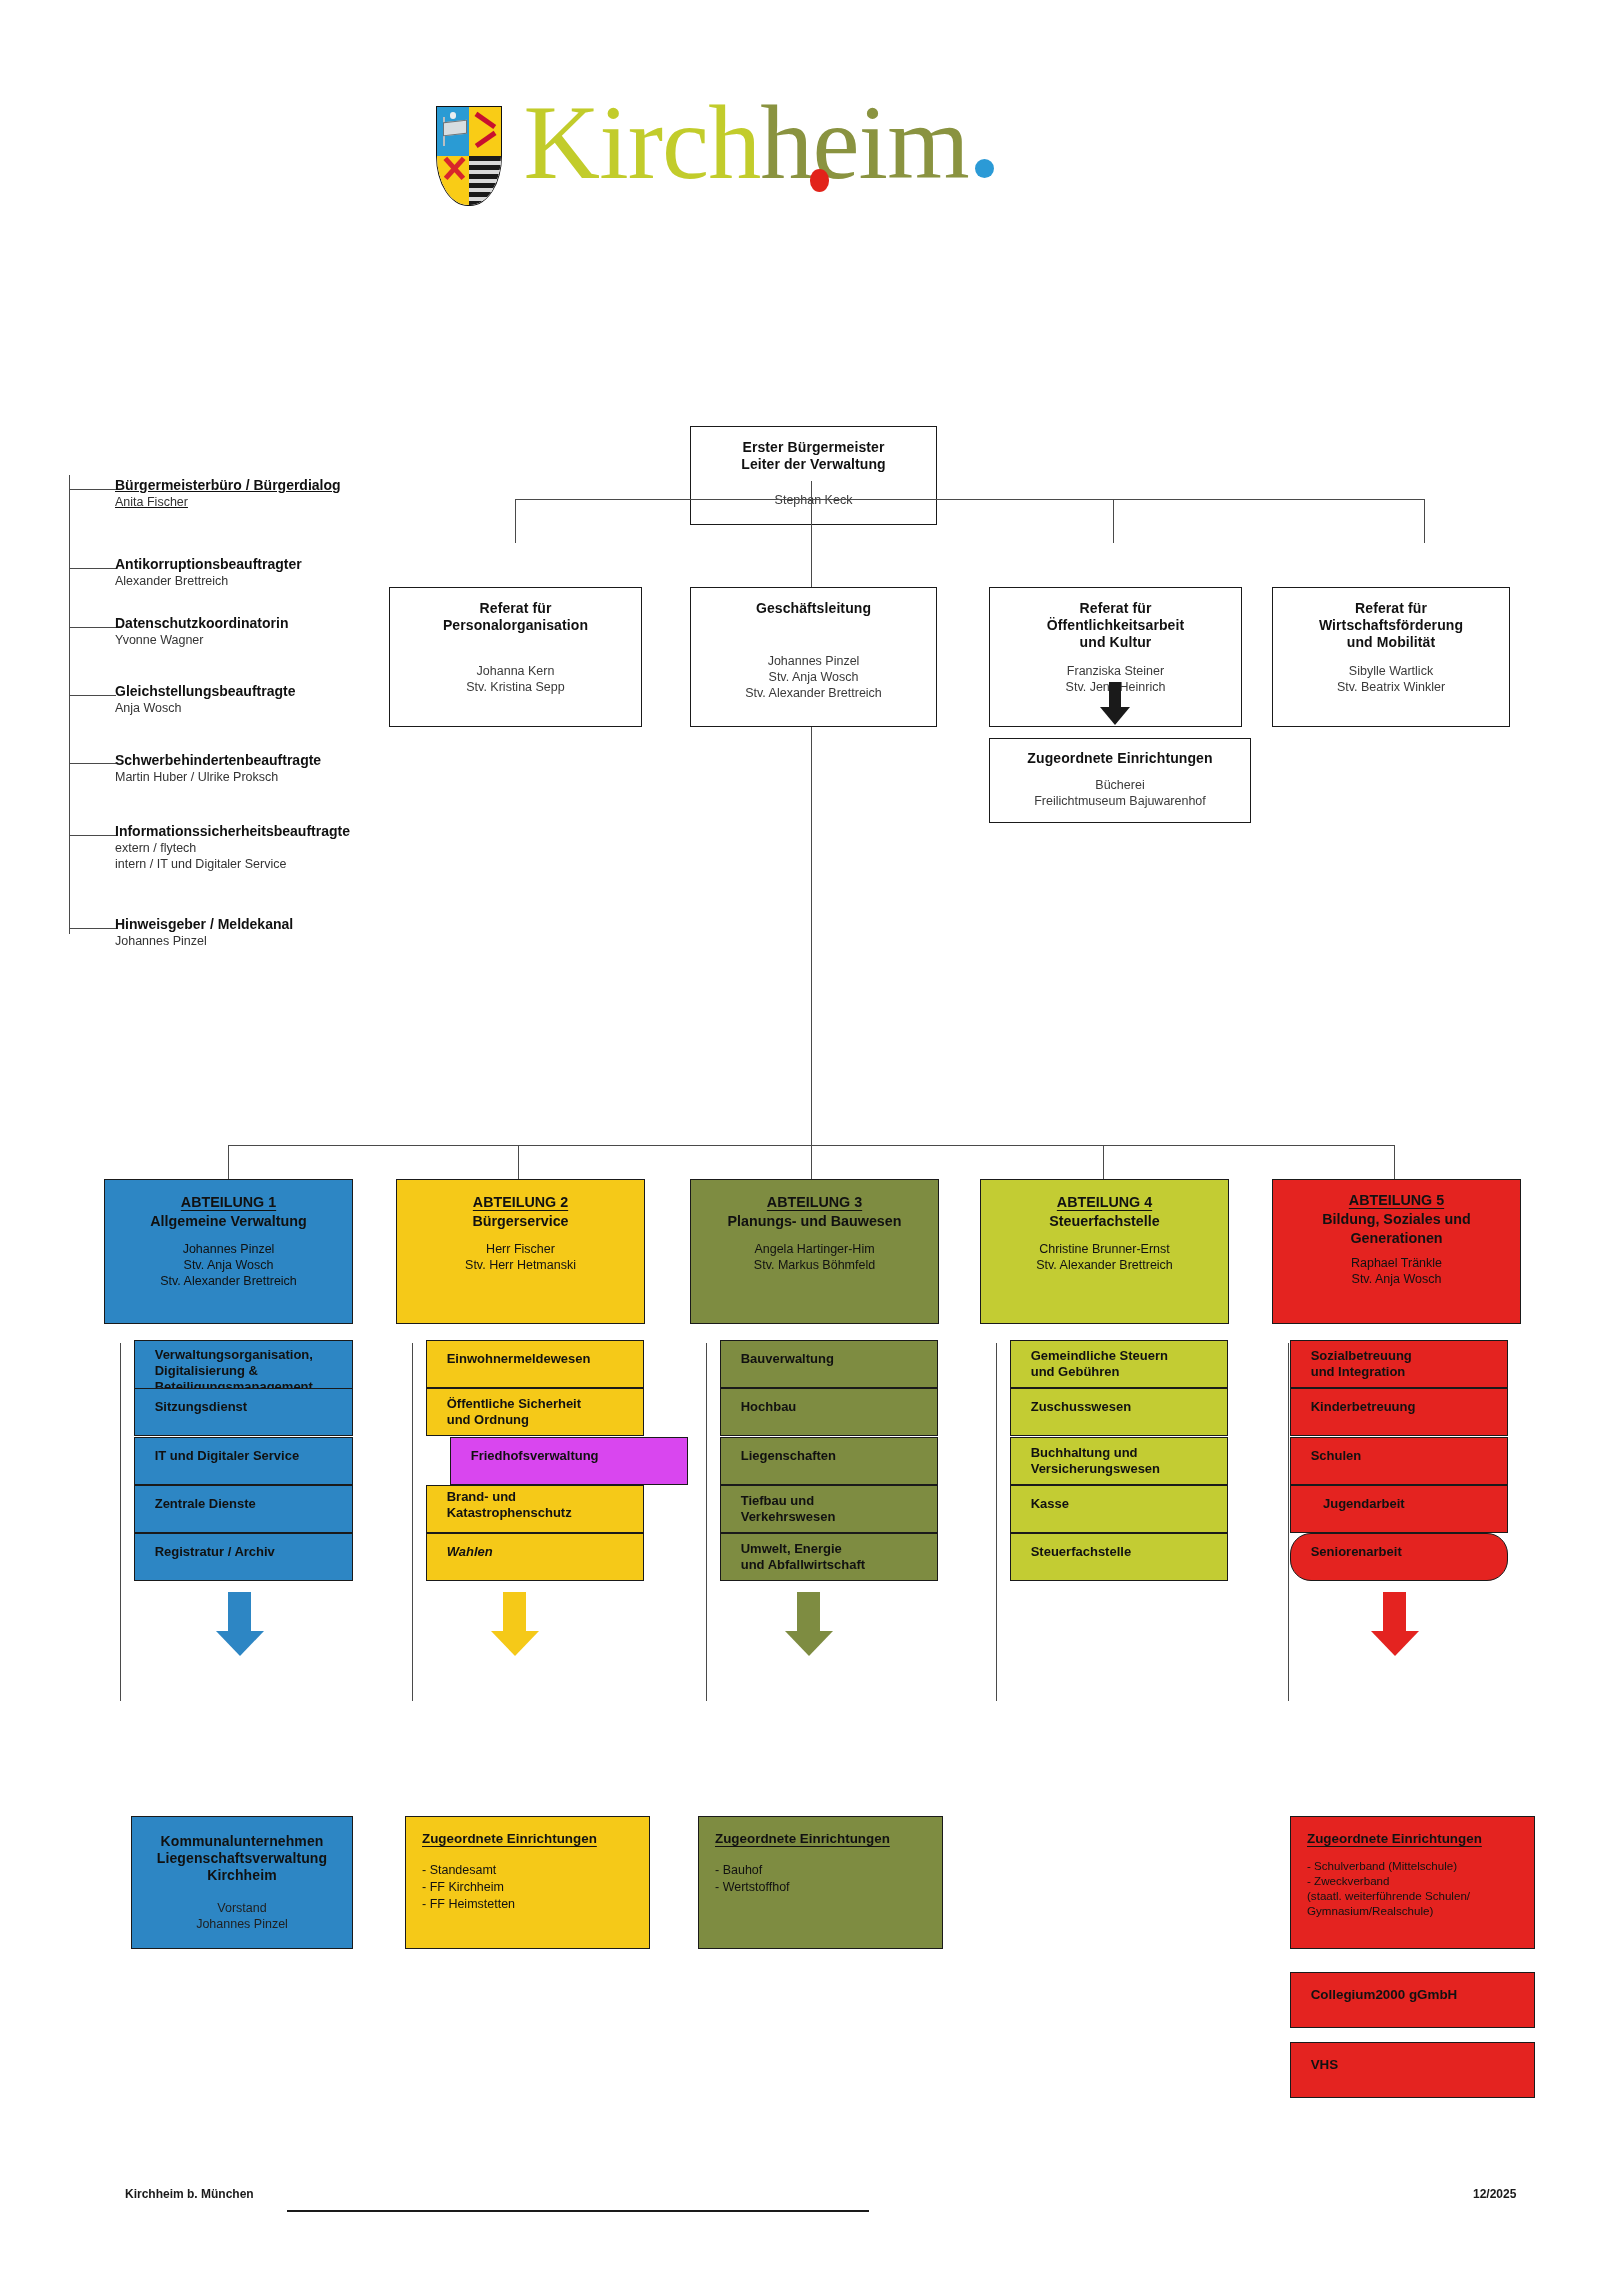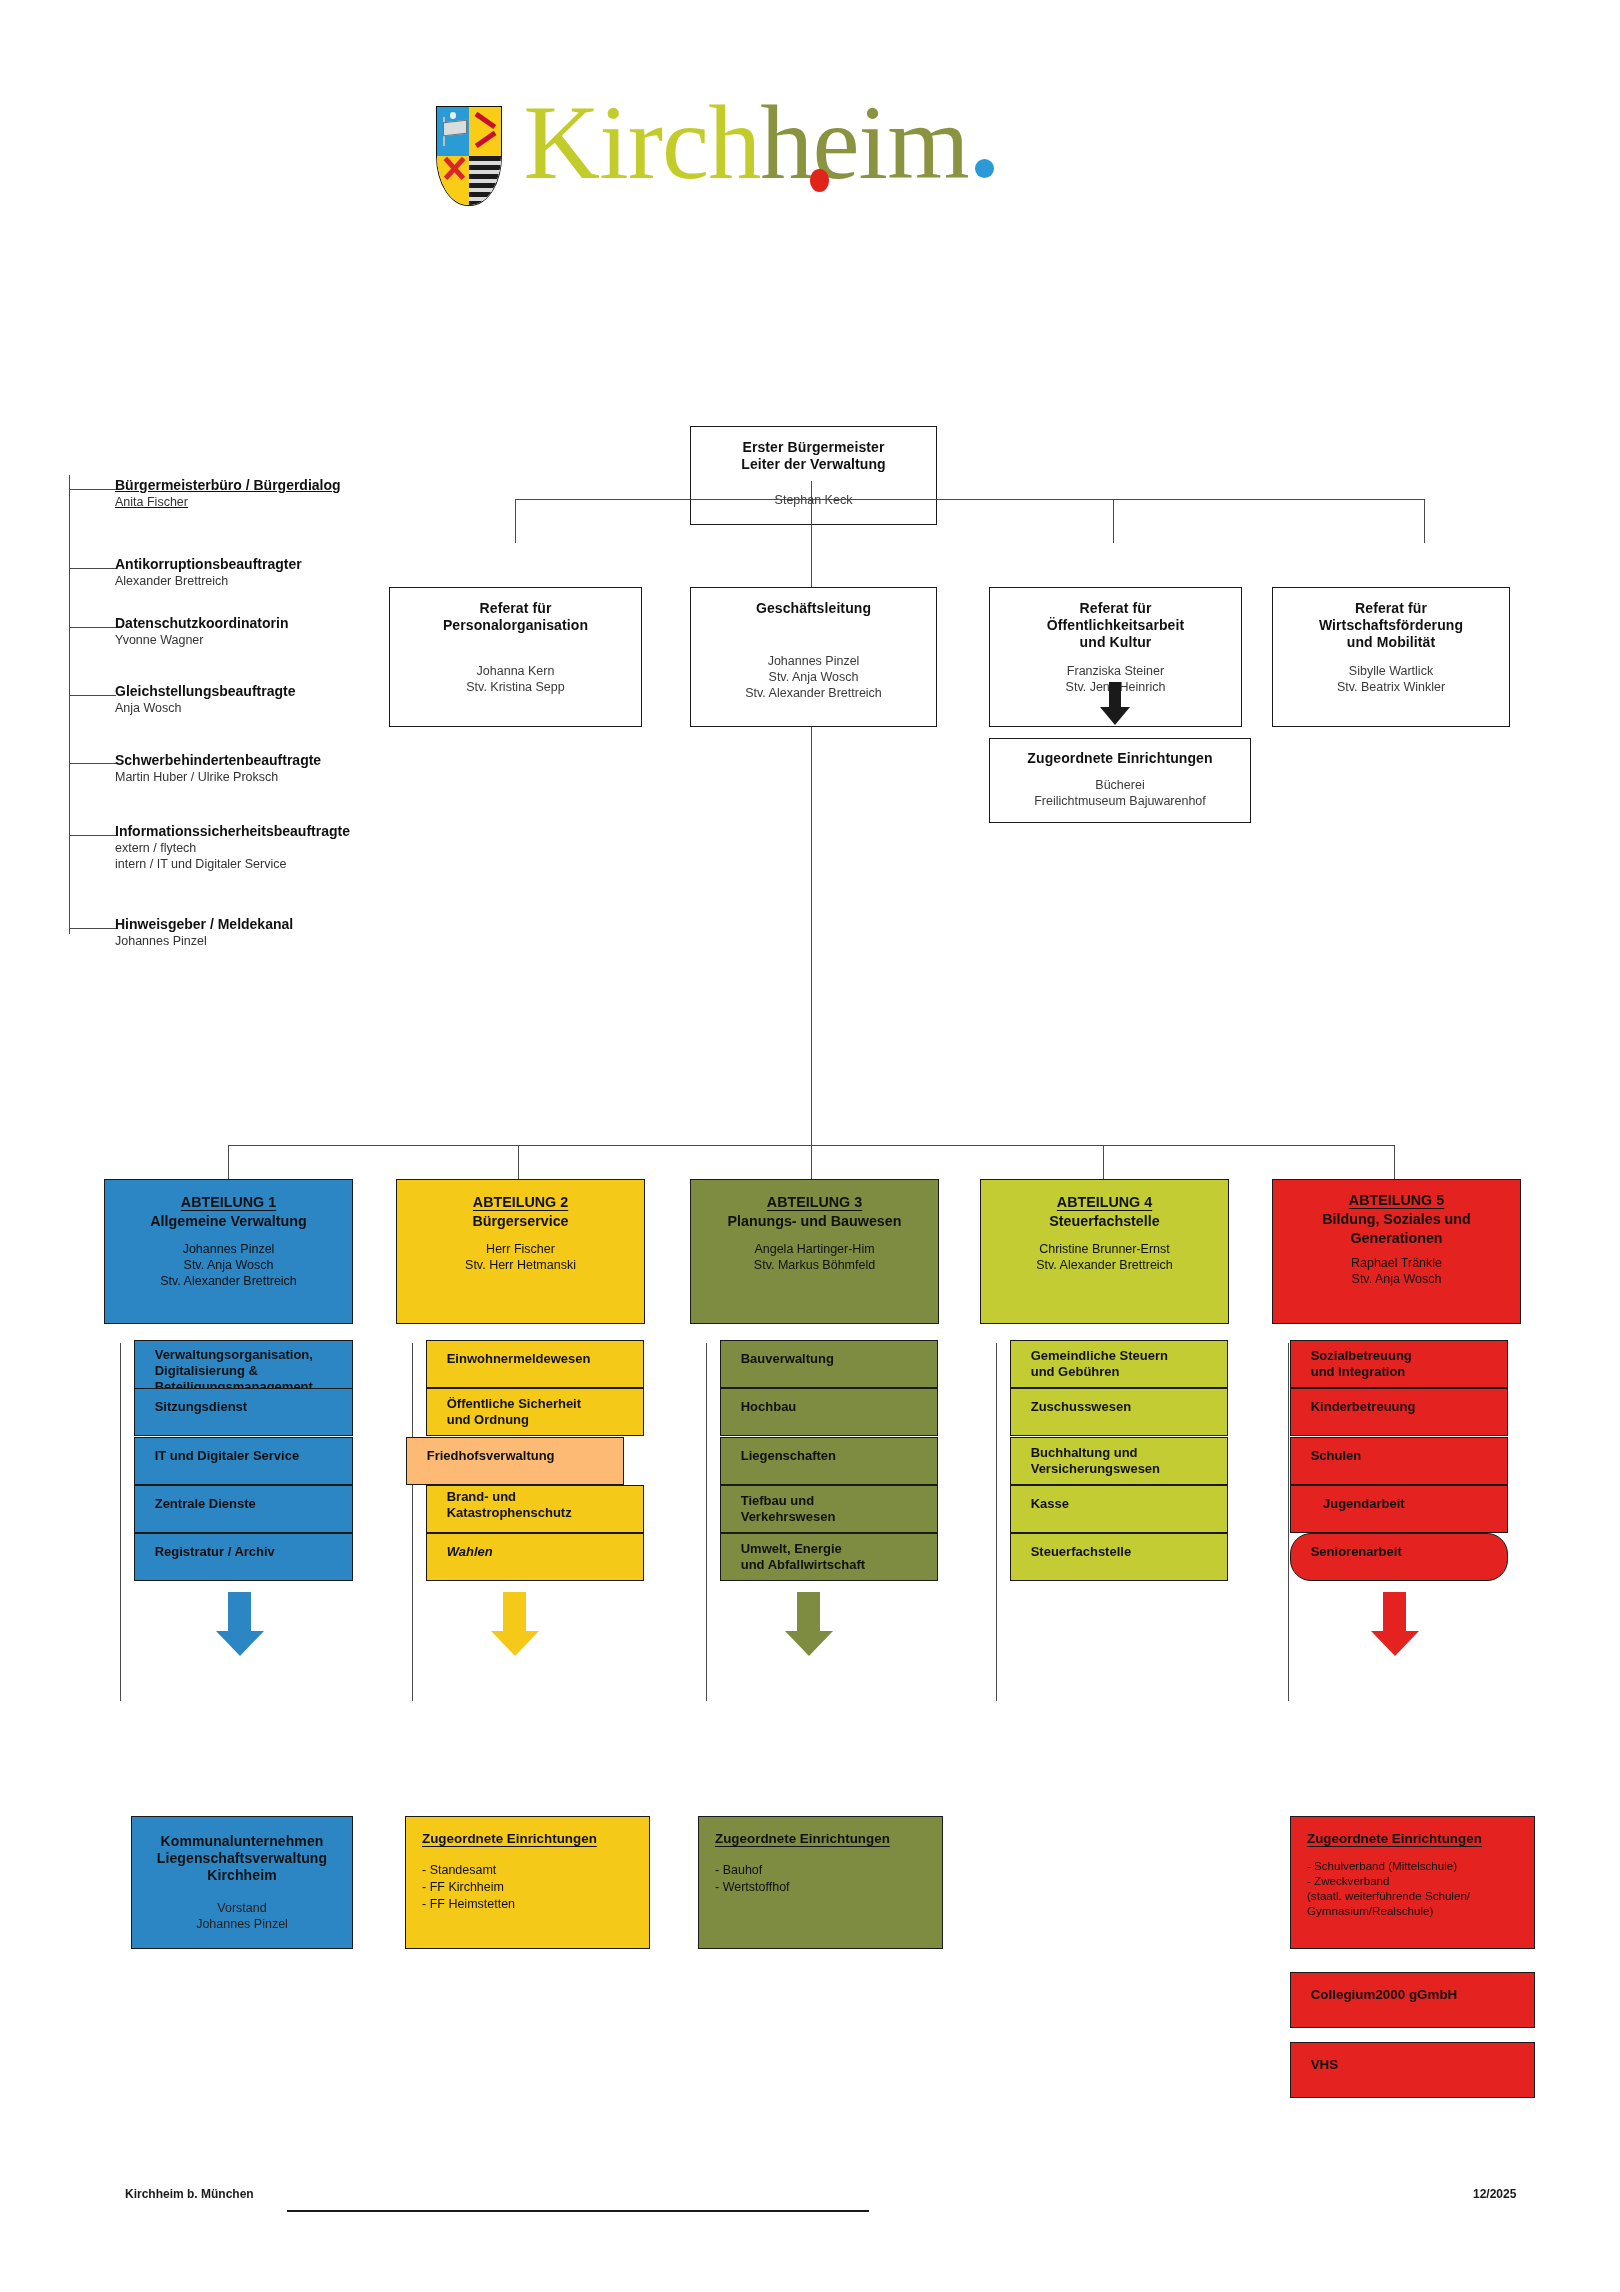--- a/index.html
+++ b/index.html
@@ -433,21 +433,21 @@
   <div class="dept-head" style="left:396px; top:1179px; width:249px; height:145px; background:#f5c918;">
     <div class="dnum">ABTEILUNG 2</div>
     <div class="dname">Bürgerservice</div>
     <div class="dpeople" style="white-space:pre-line;">Herr Fischer
 Stv. Herr Hetmanski</div>
   </div>
   <div class="ln lnv" style="left:412px; top:1343px; height:358px;"></div>
   <div class="unit" style="left:426px; top:1340px; width:218px; height:48px; background:#f5c918;">Einwohnermeldewesen</div>
   <div class="unit" style="left:426px; top:1388px; width:218px; height:48px; background:#f5c918; white-space:pre-line; padding-top:7.2px;">Öffentliche Sicherheit
 und Ordnung</div>
-  <div class="unit" style="left:406px; top:1437px; width:218px; height:48px; background:#fdba74;">Friedhofsverwaltung</div>
+  <div class="unit" style="left:450px; top:1437px; width:238px; height:48px; background:#d946ef;">Friedhofsverwaltung</div>
   <div class="unit" style="left:426px; top:1485px; width:218px; height:48px; background:#f5c918; white-space:pre-line; padding-top:3px;">Brand- und
 Katastrophenschutz</div>
   <div class="unit" style="left:426px; top:1533px; width:218px; height:48px; background:#f5c918;font-style:italic;">Wahlen</div>
   <div class="arrow" style="left:515px; top:1592px;">
     <div class="stem" style="left:-11.6px; top:0; width:23px; height:43px; background:#f5c918;"></div>
     <div class="head" style="left:-24px; top:39px; border-left-width:24px; border-right-width:24px; border-top:25px solid #f5c918;"></div>
   </div>
   <div class="assigned" style="left:405px; top:1816px; width:245px; height:133px; background:#f5c918;">
     <div class="atitle">Zugeordnete Einrichtungen</div>
     <div class="alist">- Standesamt

